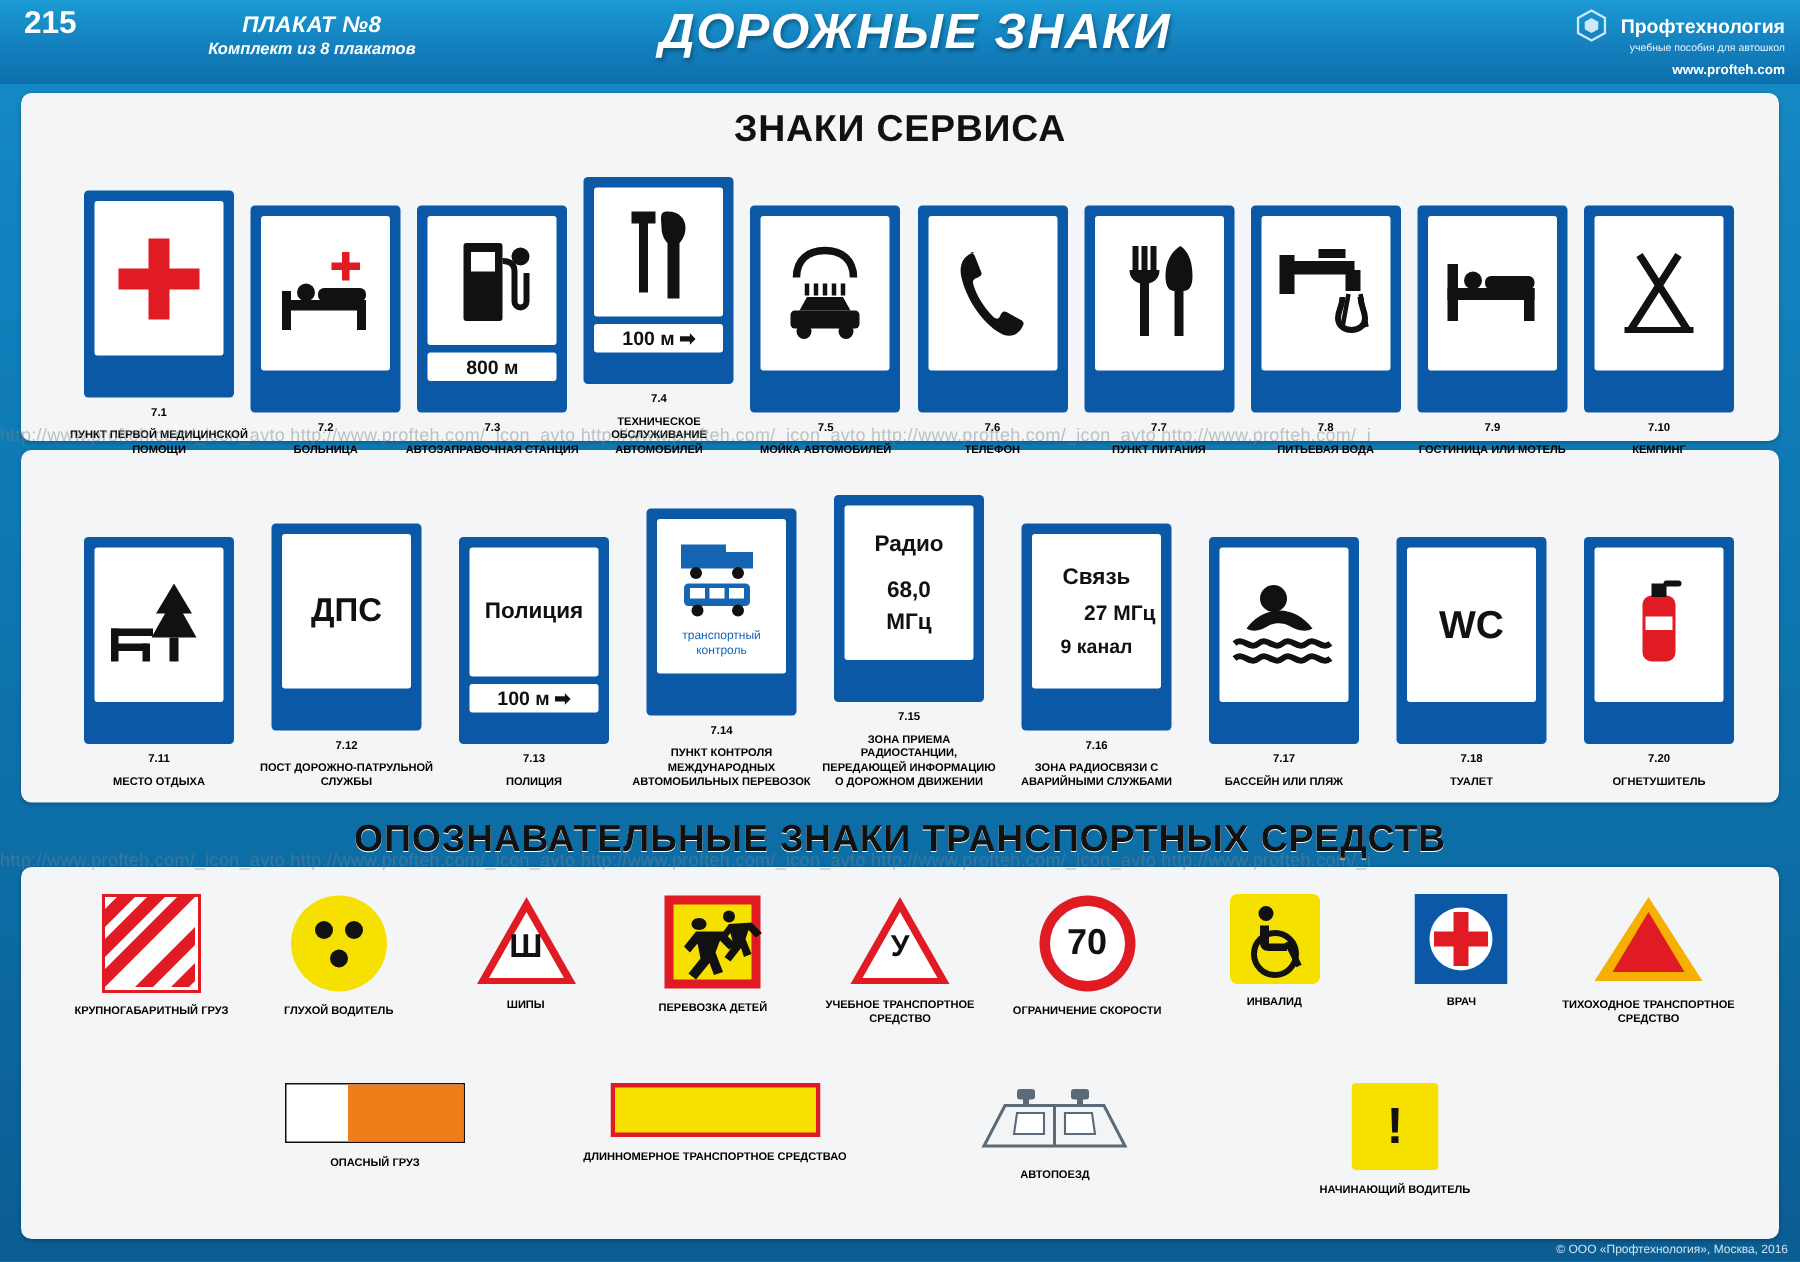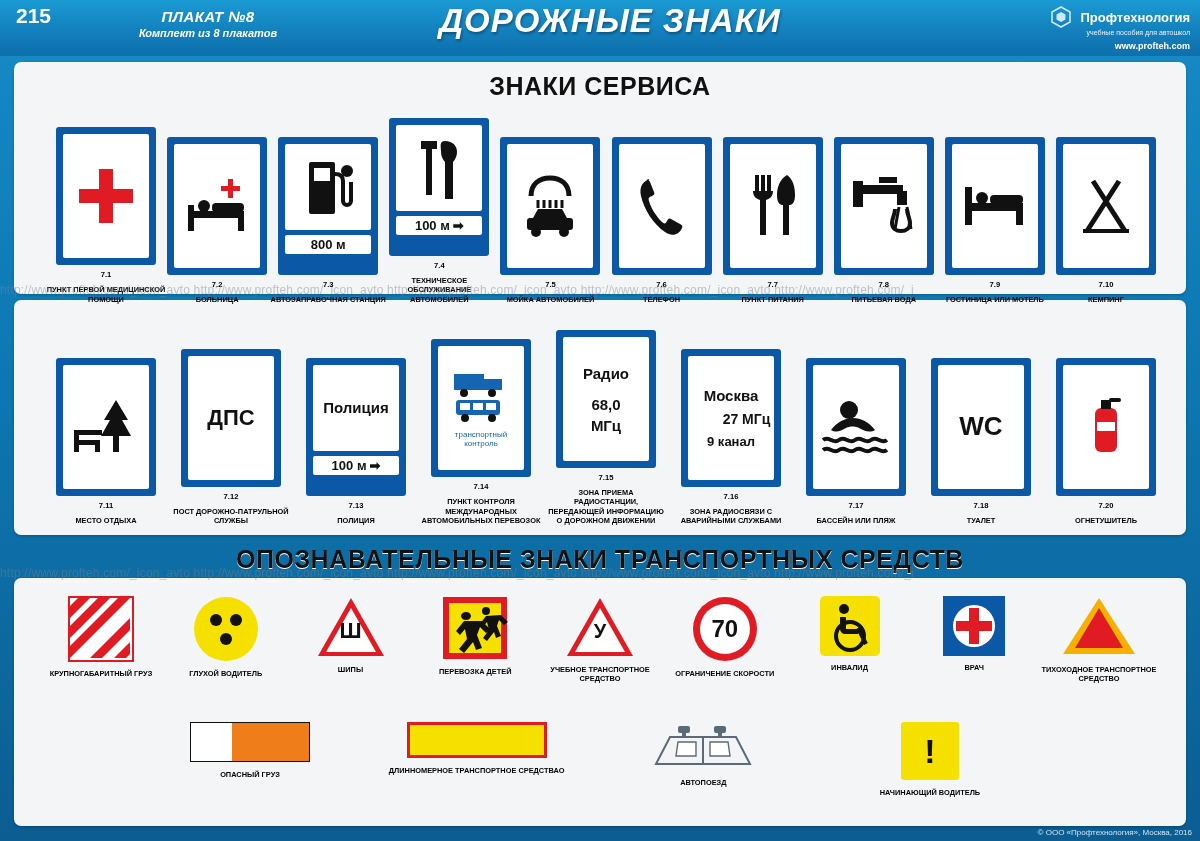--- a/index.html
+++ b/index.html
@@ -76,21 +76,21 @@
   .cell { width:100px; display:flex; flex-direction:column; align-items:center;justify-content:flex-end; }
   .sign-blue {
     width:100px; height:138px; background:#0b58a6; border-radius:3px;
     display:flex; flex-direction:column; align-items:center; justify-content:flex-start;
     padding:7px 6px 6px 6px;
   }
   .sq-white {
     width:86px; height:86px; background:#fff; border-radius:2px;
     display:flex; align-items:center; justify-content:center; overflow:hidden;
   }
-  .sq-white.full { width:86px; height:124px; }
+  .sq-white.full { width:86px; height:103px; }
   .dist {
     width:86px; margin-top:5px; background:#fff; color:#111;
     font-size:13px; font-weight:bold; text-align:center; border-radius:2px;
     padding:2px 0 2px 0; letter-spacing:0px;
     display:flex; align-items:center; justify-content:center; gap:3px;
   }
   .caption {
     margin-top:6px; width:120px; text-align:center; color:#000;
     font-size:7.4px; font-weight:bold; line-height:1.25; text-transform:uppercase;
   }
@@ -381,21 +381,21 @@
           <span style="font-size:15px;font-weight:bold;color:#111;">МГц</span>
         </div>
       </div>
       <div class="code">7.15</div>
       <div class="caption">ЗОНА ПРИЕМА РАДИОСТАНЦИИ, ПЕРЕДАЮЩЕЙ ИНФОРМАЦИЮ О ДОРОЖНОМ ДВИЖЕНИИ</div>
     </div>
 
     <div class="cell">
       <div class="sign-blue">
         <div class="sq-white full" style="flex-direction:column;justify-content:center;gap:7px;">
-          <span style="font-size:15px;font-weight:bold;color:#111;">Москва</span>
+          <span style="font-size:15px;font-weight:bold;color:#111;">Связь</span>
           <span style="font-size:14px;font-weight:bold;color:#111;margin-left:31px;">27 МГц</span>
           <span style="font-size:13px;font-weight:bold;color:#111;">9 канал</span>
         </div>
       </div>
       <div class="code">7.16</div>
       <div class="caption">ЗОНА РАДИОСВЯЗИ С АВАРИЙНЫМИ СЛУЖБАМИ</div>
     </div>
 
     <div class="cell">
       <div class="sign-blue">

